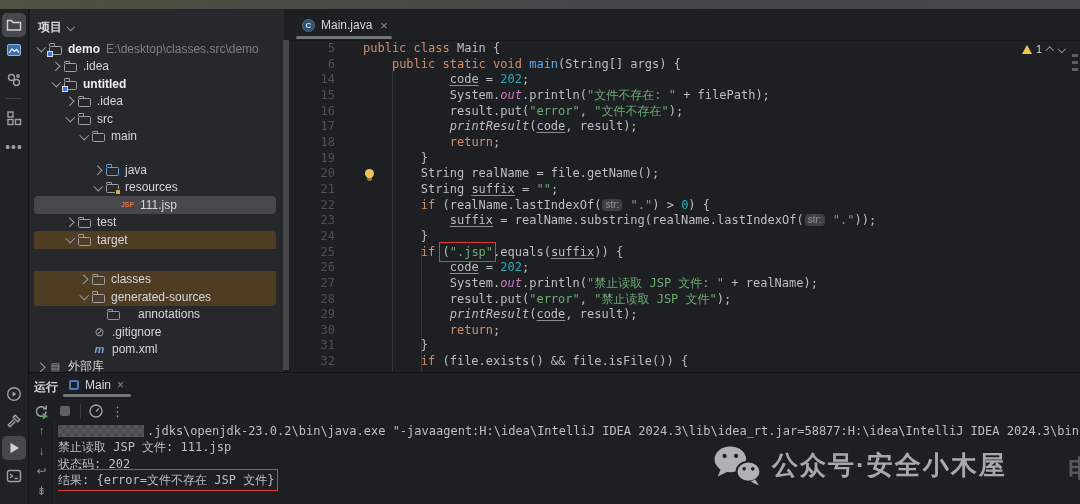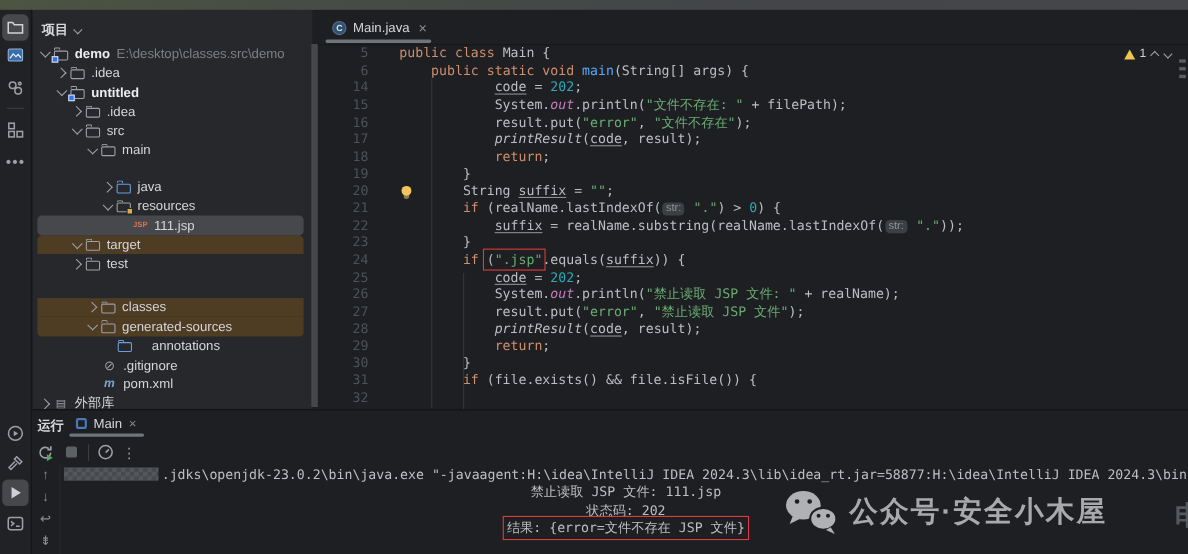--- a/index.html
+++ b/index.html
@@ -85,21 +85,21 @@
   .tk-sm{font-style:italic;}
   .tk-v{text-decoration:underline;text-decoration-color:#8a8d92;text-underline-offset:2px;}
   .tk-inlay{display:inline-block;background:#3d4043;color:#8f939a;border-radius:4px;padding:0 3px;margin:0 1px;
     font-size:10px;line-height:12px;vertical-align:1px;font-family:"Liberation Sans",sans-serif;}
   .redbox{outline:1.8px solid #de3b3b;outline-offset:2px;}
   .iguide{position:absolute;width:1px;background:#33363a;}
   .bulb{position:absolute;left:76px;width:9px;height:9px;border-radius:50%;background:#f2c55c;box-shadow:0 5px 0 -2px #8a7b4a;}
   .scrollmark{position:absolute;left:783px;width:6px;height:3px;background:#5b5e62;}
 
   
-  .run-panel{position:absolute;left:29px;top:372px;width:1051px;height:132px;background:#1e1f22;border-top:1px solid #121315;text-align:center;}
+  .run-panel{position:absolute;left:29px;top:372px;width:1051px;height:132px;background:#1e1f22;border-top:1px solid #121315;}
   .rp-title{position:absolute;left:5px;top:6px;font-size:12px;font-weight:700;color:#d5d7db;}
   .rtab{position:absolute;left:34px;top:2px;width:68px;height:20px;display:flex;align-items:center;gap:6px;padding-left:6px;box-sizing:border-box;}
   .rtab-icon{width:10px;height:10px;border:2px solid #4a7ab5;border-radius:2px;box-sizing:border-box;}
   .rtab-label{font-size:12px;color:#d5d7db;}
   .rtab-close{font-size:12px;color:#8c8e94;}
   .rtab-underline{position:absolute;left:34px;top:21px;width:68px;height:3px;background:#70747b;border-radius:2px;}
   .rtoolbar{position:absolute;left:4px;top:28px;height:20px;display:flex;align-items:center;gap:7px;color:#9da0a6;}
   .rt-sep{width:1px;height:15px;background:#3b3d41;}
   .rt-dots{font-size:13px;color:#9da0a6;letter-spacing:0;}
   .con-gutter{position:absolute;left:0;top:48px;width:25px;bottom:0;border-right:1px solid #27292c;
@@ -246,33 +246,33 @@
           <span class="chev open"></span>
           <span class="icn icn-folder-res">
             <i class="fbody"></i>
           </span>
           <span class="tlabel">resources</span>
         </div>
         <div class="tree-row hl-sel" style="padding-left: 90px;">
           <span class="icn icn-jsp">JSP</span>
           <span class="tlabel">111.jsp</span>
         </div>
+        <div class="tree-row" style="padding-left: 34px;">
+          <span class="chev closed"></span>
+          <span class="icn icn-folder">
+            <i class="fbody"></i>
+          </span>
+          <span class="tlabel">test</span>
+        </div>
         <div class="tree-row hl-mod1" style="padding-left: 34px;">
           <span class="chev open"></span>
           <span class="icn icn-folder">
             <i class="fbody"></i>
           </span>
           <span class="tlabel">target</span>
-        </div>
-        <div class="tree-row" style="padding-left: 34px;">
-          <span class="chev closed"></span>
-          <span class="icn icn-folder">
-            <i class="fbody"></i>
-          </span>
-          <span class="tlabel">test</span>
         </div>
         <div class="tree-row hl-mod" style="padding-left: 48px; margin-top: 22px;">
           <span class="chev closed"></span>
           <span class="icn icn-folder">
             <i class="fbody"></i>
           </span>
           <span class="tlabel">classes</span>
         </div>
         <div class="tree-row hl-mod2" style="padding-left: 48px;">
           <span class="chev open"></span>
@@ -352,20 +352,21 @@
         </div>
       <div id="code">
           <div class="code-line"><span class="tk-kw">public </span><span class="tk-kw">class </span><span class="tk-p">Main {</span></div>
           <div class="code-line">    <span class="tk-kw">public </span><span class="tk-kw">static </span><span class="tk-kw">void </span><span class="tk-fn">main</span><span class="tk-p">(String[] args) {</span></div>
           <div class="code-line">            <span class="tk-v">code</span><span class="tk-p"> = </span><span class="tk-num">202</span><span class="tk-p">;</span></div>
           <div class="code-line">            <span class="tk-p">System.</span><span class="tk-fi">out</span><span class="tk-p">.println(</span><span class="tk-str">"文件不存在: "</span><span class="tk-p"> + filePath);</span></div>
           <div class="code-line">            <span class="tk-p">result.put(</span><span class="tk-str">"error"</span><span class="tk-p">, </span><span class="tk-str">"文件不存在"</span><span class="tk-p">);</span></div>
           <div class="code-line">            <span class="tk-sm">printResult</span><span class="tk-p">(</span><span class="tk-v">code</span><span class="tk-p">, result);</span></div>
           <div class="code-line">            <span class="tk-kw">return</span><span class="tk-p">;</span></div>
           <div class="code-line">        <span class="tk-p">}</span></div>
+          <div class="code-line">        <span class="tk-p">String realName = file.getName();</span></div>
           <div class="code-line">        <span class="tk-p">String </span><span class="tk-v">suffix</span><span class="tk-p"> = </span><span class="tk-str">""</span><span class="tk-p">;</span></div>
           <div class="code-line">        <span class="tk-kw">if</span><span class="tk-p"> (realName.lastIndexOf(</span><span class="tk-inlay">str:</span><span class="tk-str"> "."</span><span class="tk-p">) &gt; </span><span class="tk-num">0</span><span class="tk-p">) {</span></div>
           <div class="code-line">            <span class="tk-v">suffix</span><span class="tk-p"> = realName.substring(realName.lastIndexOf(</span><span class="tk-inlay">str:</span><span class="tk-str"> "."</span><span class="tk-p">));</span></div>
           <div class="code-line">        <span class="tk-p">}</span></div>
           <div class="code-line">        <span class="tk-kw">if</span><span class="tk-p"> </span><span class="redbox"><span class="tk-p">(</span><span class="tk-str">".jsp"</span></span><span class="tk-p">.equals(</span><span class="tk-v">suffix</span><span class="tk-p">)) {</span></div>
           <div class="code-line">            <span class="tk-v">code</span><span class="tk-p"> = </span><span class="tk-num">202</span><span class="tk-p">;</span></div>
           <div class="code-line">            <span class="tk-p">System.</span><span class="tk-fi">out</span><span class="tk-p">.println(</span><span class="tk-str">"禁止读取 JSP 文件: "</span><span class="tk-p"> + realName);</span></div>
           <div class="code-line">            <span class="tk-p">result.put(</span><span class="tk-str">"error"</span><span class="tk-p">, </span><span class="tk-str">"禁止读取 JSP 文件"</span><span class="tk-p">);</span></div>
           <div class="code-line">            <span class="tk-sm">printResult</span><span class="tk-p">(</span><span class="tk-v">code</span><span class="tk-p">, result);</span></div>
           <div class="code-line">            <span class="tk-kw">return</span><span class="tk-p">;</span></div>

